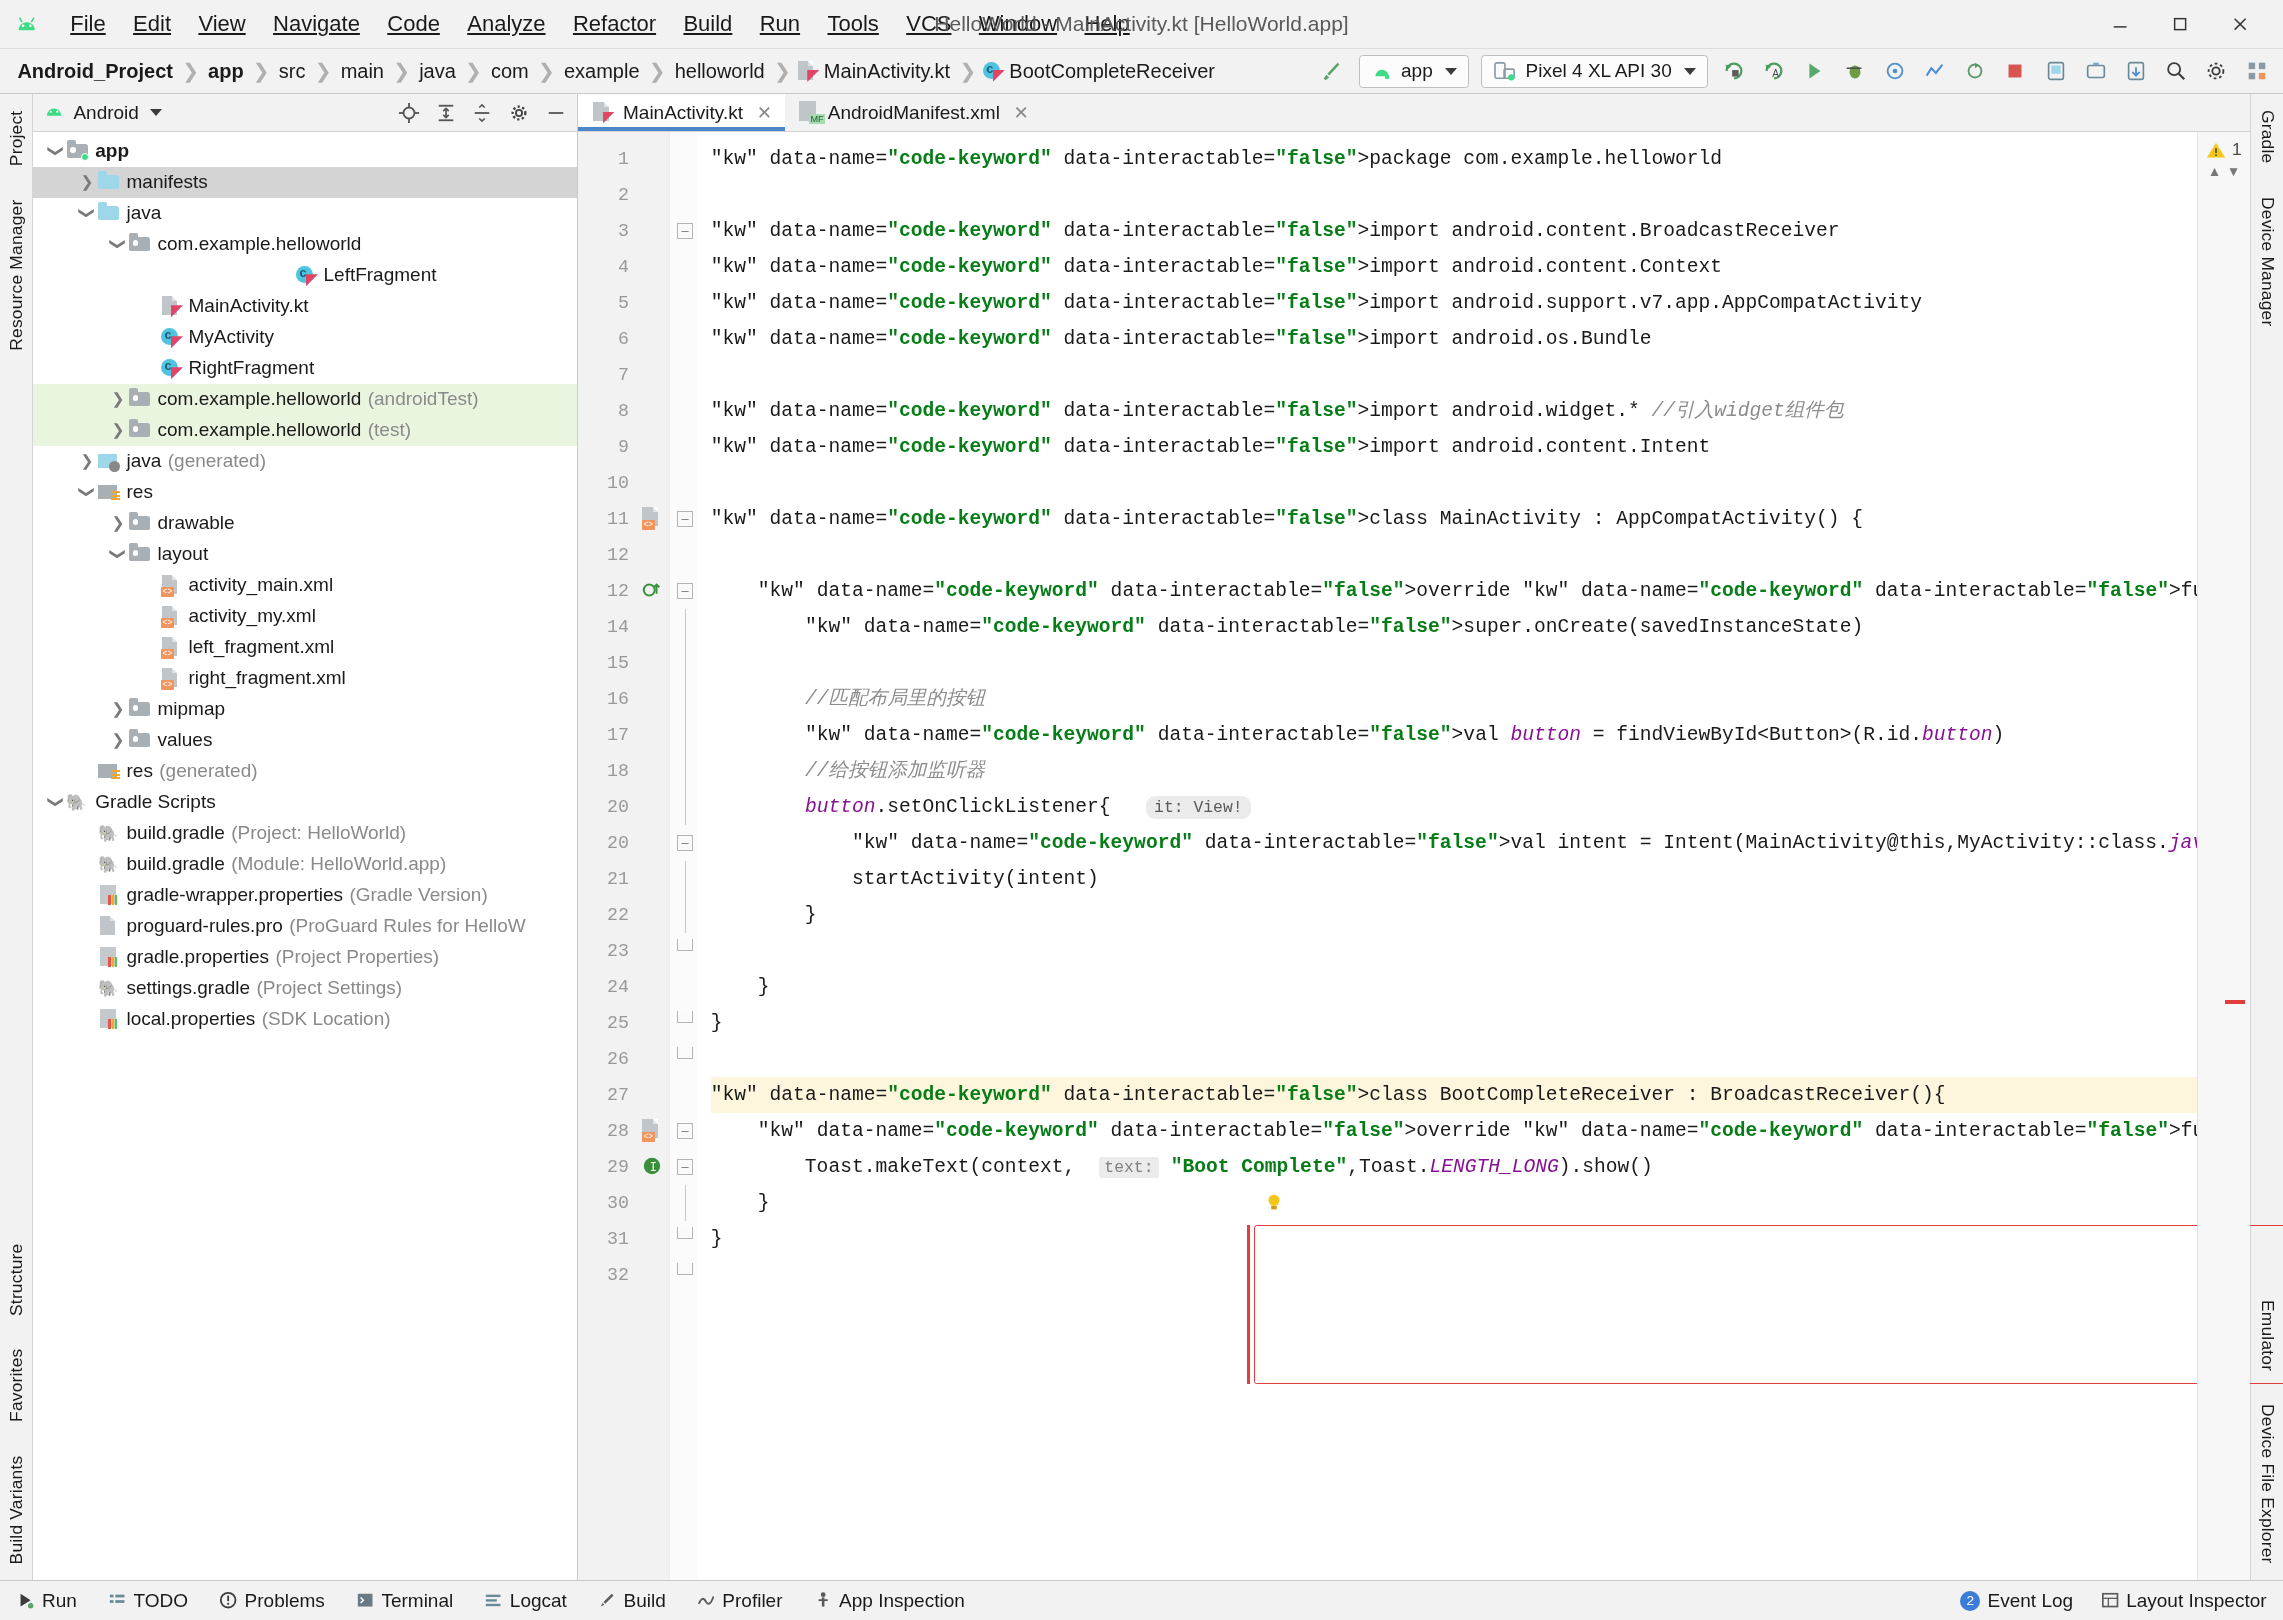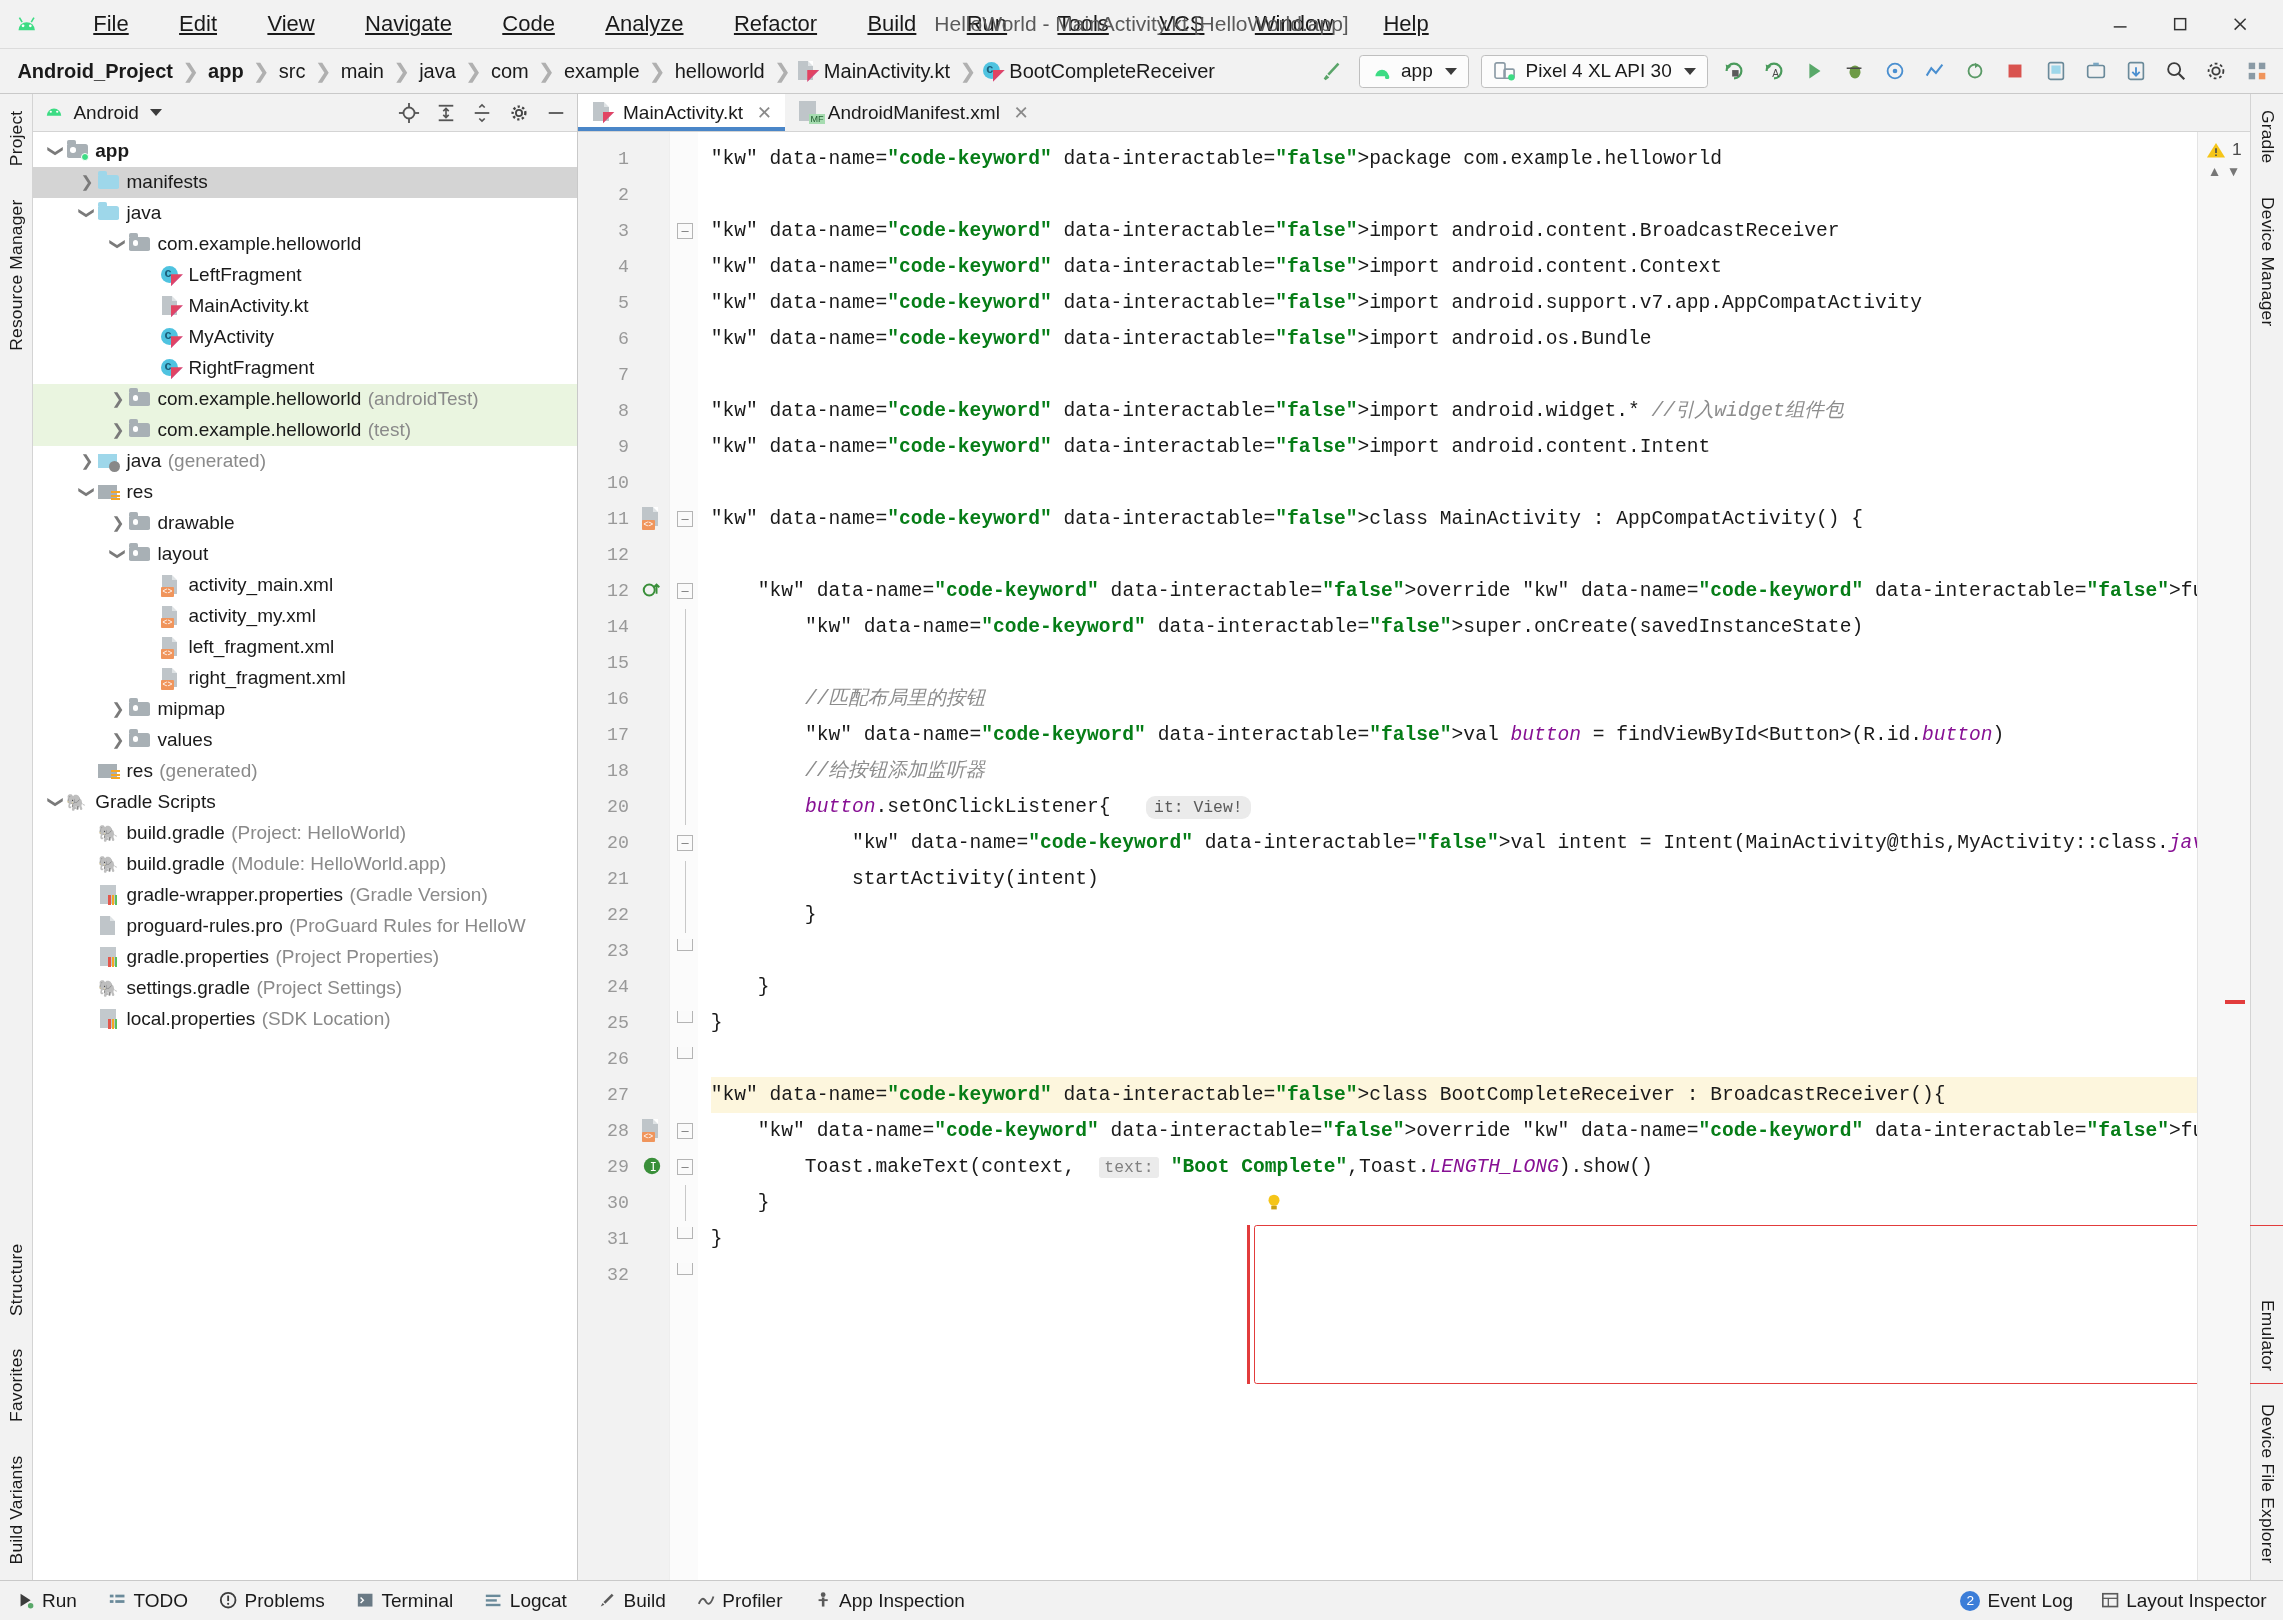--- a/index.html
+++ b/index.html
@@ -15,21 +15,21 @@
   .menubar {
     height: 48px; display: flex; align-items: center;
     background: #f2f2f2; padding: 0 12.8px; position: relative;
     flex: 0 0 48px;
   }
   .android-logo { width: 27.4px; height: 20px; margin-right: 16.4px; position: relative; }
   .menu-items { display: flex; align-items: center; gap: 0px; }
   .menu-item {
     font-size: 22px; color: #1a1a1a; padding: 3.7px 13.7px; cursor: default; white-space: nowrap;
   }
-  .menu-item u { text-decoration: underline; margin-left: 23px; }
+  .menu-item u { text-decoration: underline; }
   .win-title {
     position: absolute; left: 0; right: 0; text-align: center;
     font-size: 21px; color: #5a5a5a; pointer-events: none;
   }
   .win-ctrls { margin-left: auto; display: flex; align-items: center; gap: 0; z-index:2; }
   .win-btn { width: 60px; height: 46px; display:flex; align-items:center; justify-content:center; font-size: 20px; color:#333; }
 
   
   .toolbar {
     height: 46px; display:flex; align-items:center;
@@ -498,21 +498,21 @@
             </span>
             <span class="nlabel">java</span>
           </div>
           <div class="node" style="padding-left: 75px;">
             <span class="arrow" style="transform:rotate(90deg)">❯</span>
             <span class="ico">
               <span class="folder-gray"></span>
             </span>
             <span class="nlabel">com.example.helloworld</span>
           </div>
-          <div class="node" style="padding-left: 106px;">
+          <div class="node" style="padding-left: 106px; justify-content: center;">
             <span class="arrow empty"></span>
             <span class="ico">
               <span class="kt-circle"></span>
               <span class="kt-badge"></span>
             </span>
             <span class="nlabel">LeftFragment</span>
           </div>
           <div class="node" style="padding-left: 106px;">
             <span class="arrow empty"></span>
             <span class="ico">

